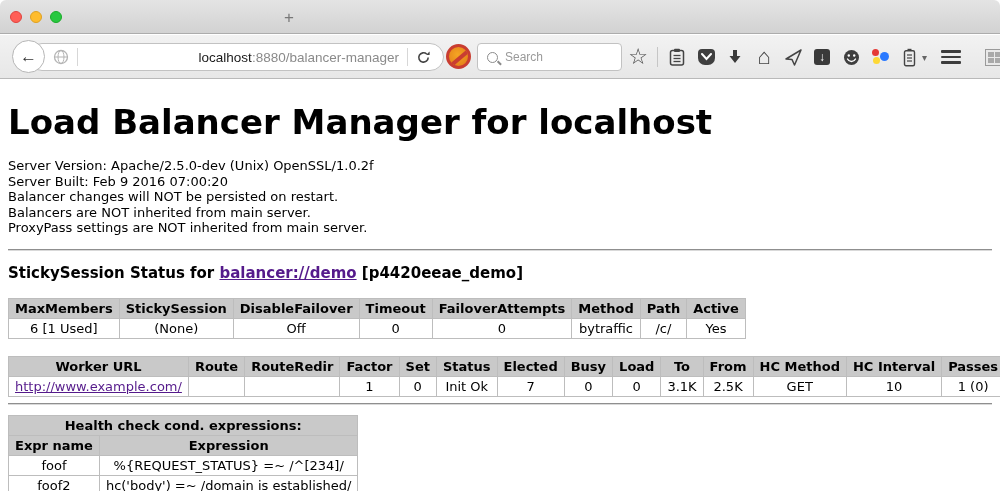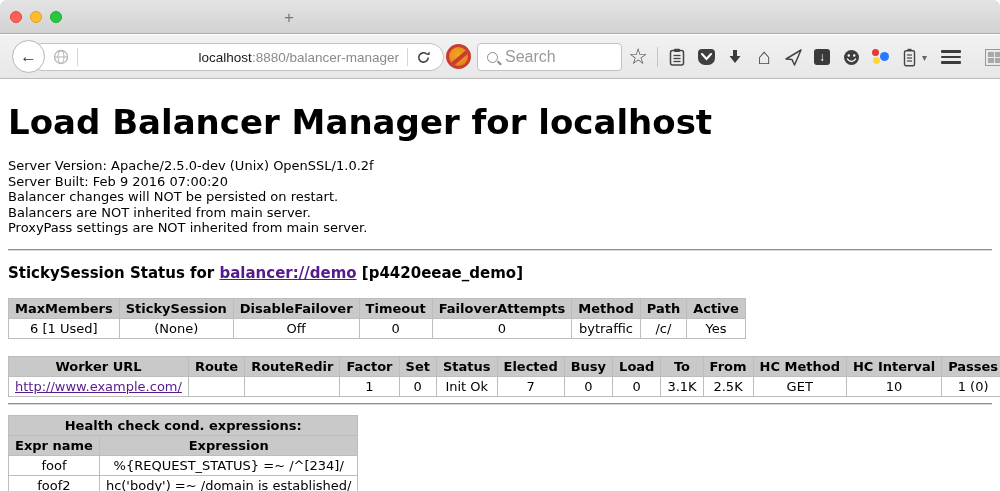--- a/index.html
+++ b/index.html
@@ -41,21 +41,21 @@
     border:3px solid #c93d31; background:radial-gradient(circle at 45% 40%, #f5a623, #e07818);
     overflow:hidden; cursor:pointer; }
   .fblock::after { content:""; position:absolute; left:-3px; top:8px; width:30px; height:3.5px;
     background:#c93d31; transform:rotate(-40deg); }
   .searchbox { position:absolute; left:477px; top:8px; width:145px; height:28px; background:#fff;
     border:1px solid #c2c2c2; border-radius:4px; display:flex; align-items:center; padding-left:9px; }
   .mag { position:relative; width:11px; height:11px; border:1.6px solid #8b8b8b; border-radius:50%;
     margin-right:7px; flex:0 0 auto; }
   .mag::after { content:""; position:absolute; left:9px; top:9px; width:5px; height:1.6px;
     background:#8b8b8b; transform:rotate(45deg); }
-  .searchbox input { border:none; outline:none; font-size:16px; color:#333; width:100px;
+  .searchbox input { border:none; outline:none; font-size:12px; color:#333; width:100px;
     font-family:"Liberation Sans", sans-serif; background:transparent; }
   .searchbox input::placeholder { color:#9a9a9a; }
 
   .iconrow { position:absolute; left:628px; top:6px; height:32px; display:flex; align-items:center; }
   .icb { width:20px; height:26px; margin-right:9px; display:flex; align-items:center;
     justify-content:center; color:#454545; cursor:pointer; flex:0 0 auto; }
   .glyph22 { font-size:22px; line-height:1; }
   .isep { width:1px; height:20px; background:#c6c6c6; margin-right:9px; flex:0 0 auto; }
   .pocket { width:17px; height:16px; background:#3f3f3f; border-radius:4px 4px 7px 7px;
     display:flex; align-items:center; justify-content:center; }

